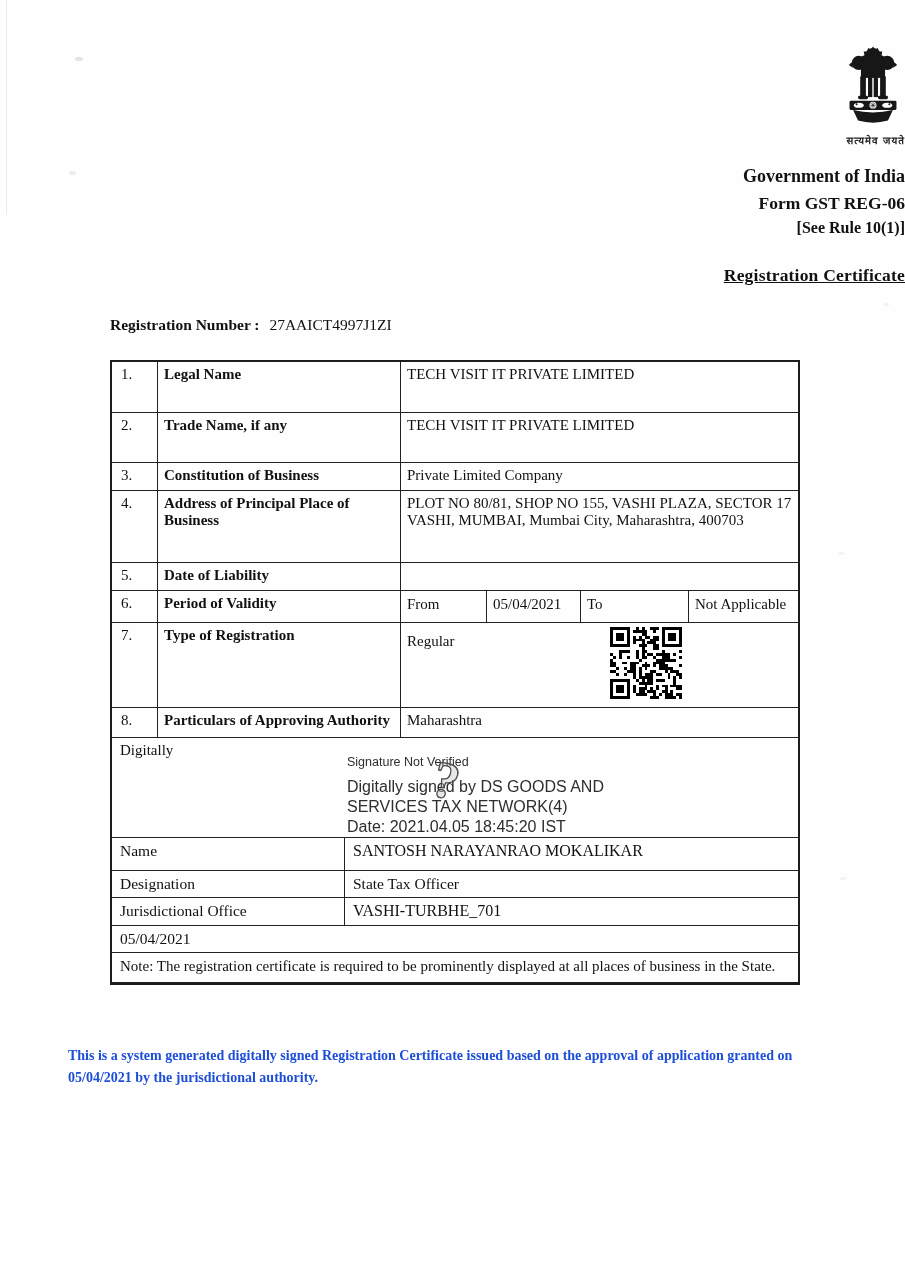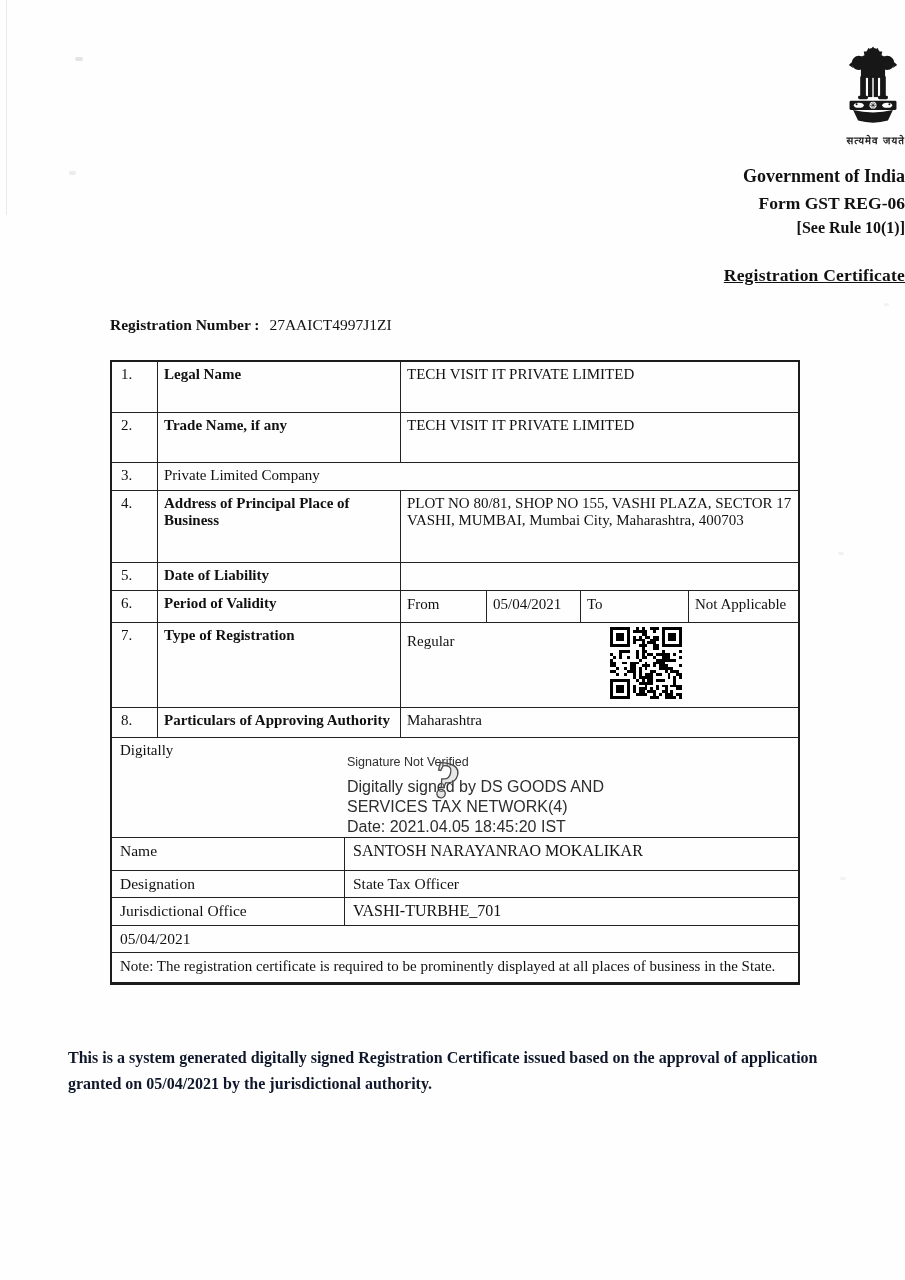--- a/index.html
+++ b/index.html
@@ -74,22 +74,22 @@
   
   .olabel{width:232px;font-size:15.5px;padding:4px 8px;}
   .ovalue{flex:1;font-size:15.5px;padding:4px 8px;}
   .o1{height:33px;} .o2{height:27px;} .o3{height:28px;} .o4{height:27px;}
   .o1 .ovalue, .o3 .ovalue{font-size:16px;}
   .noterow{height:30px;}
   .notecell{flex:1;font-size:15px;padding:5px 8px;}
 
   
   .footer{
-    margin:60px 57px 0 68px;font-weight:bold;font-size:16px;line-height:1.6;
-    color:#0f172a;
+    margin:60px 57px 0 68px;font-weight:bold;font-size:14px;line-height:1.6;
+    color:#1d4ed8;
   }
 </style>
 </head>
 <body>
 
 <div class="page">
 
   <div class="edge-line"></div>
   <div class="artifact" style="left:75px;top:57px;width:8px;height:4px;"></div>
   <div class="artifact" style="left:69px;top:171px;width:7px;height:4px;opacity:.7;"></div>
@@ -160,20 +160,21 @@
     </div>
 
     <div class="row r2">
       <div class="c num">2.</div>
       <div class="c label">Trade Name, if any</div>
       <div class="c value">TECH VISIT IT PRIVATE LIMITED</div>
     </div>
 
     <div class="row r3">
       <div class="c num">3.</div>
+      <div class="c label">Constitution of Business</div>
       <div class="c value">Private Limited Company</div>
     </div>
 
     <div class="row r4">
       <div class="c num">4.</div>
       <div class="c label">Address of Principal Place of Business</div>
       <div class="c value">PLOT NO 80/81, SHOP NO 155, VASHI PLAZA, SECTOR 17 VASHI, MUMBAI, Mumbai City, Maharashtra, 400703</div>
     </div>
 
     <div class="row r5">

